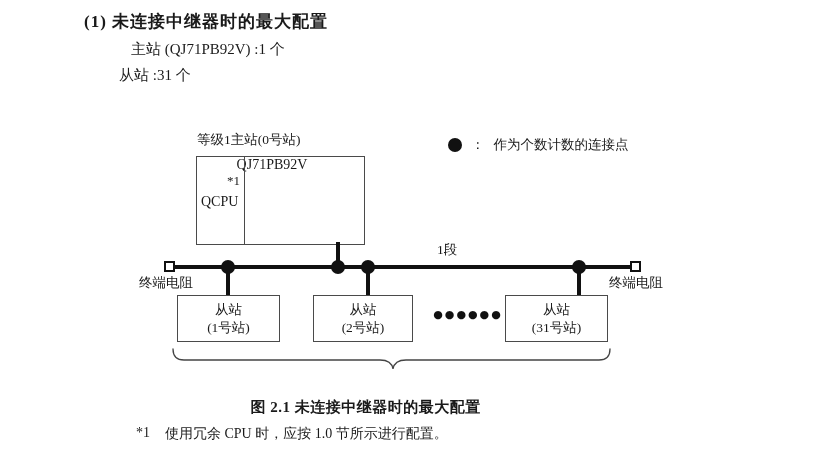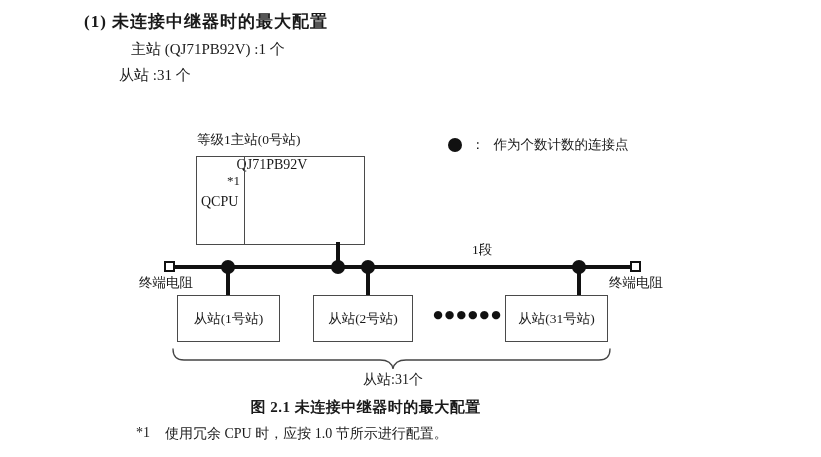--- a/index.html
+++ b/index.html
@@ -29,35 +29,35 @@
   .legend-dot{width:14px;height:14px;border-radius:50%;background:#111;margin-right:9px;flex:0 0 auto;}
   .legend-sep{margin-right:9px;}
 
   
   .bus{left:172px;top:265px;width:462px;height:4px;background:#111;}
   .term-sq{width:11px;height:11px;background:#fff;border:2px solid #111;box-sizing:border-box;z-index:2;}
   .term-left{left:164px;top:261px;}
   .term-right{left:630px;top:261px;}
   .term-label-left{left:139px;top:274px;font-size:13.5px;}
   .term-label-right{left:609px;top:274px;font-size:13.5px;}
-  .segment-label{left:437px;top:241px;font-size:13.5px;margin-left:35px;}
+  .segment-label{left:437px;top:241px;font-size:13.5px;}
   .cdot{width:14px;height:14px;border-radius:50%;background:#111;z-index:1;}
   .cdot1{left:221px;top:260px;}
   .cdot2{left:331px;top:260px;}
   .cdot3{left:361px;top:260px;}
   .cdot4{left:572px;top:260px;}
   .vline{width:4px;background:#111;}
   .drop-master{left:336px;top:242px;height:24px;}
   .drop-s1{left:226px;top:268px;height:28px;}
   .drop-s2{left:366px;top:268px;height:28px;}
   .drop-s31{left:577px;top:268px;height:28px;}
 
   
   .slave-box{top:295px;height:47px;border:1px solid #4a4a4a;box-sizing:border-box;background:#fff;
-    display:flex;align-items:center;justify-content:center;font-size:13.5px;line-height:1.3;}
+    display:flex;flex-direction:column;align-items:center;justify-content:center;font-size:13.5px;line-height:1.3;}
   .slave1{left:177px;width:103px;}
   .slave2{left:313px;width:100px;}
   .slave31{left:505px;width:103px;}
   .ellipsis{left:431px;top:308px;width:74px;text-align:center;font-size:11px;letter-spacing:2px;
     font-family:"DejaVu Sans",sans-serif;color:#111;}
 
   
   .brace-svg{left:170px;top:345px;}
   .slave-count{left:343px;top:371px;width:100px;text-align:center;font-size:14px;}
 
@@ -120,21 +120,20 @@
   </div>
   <div class="abs ellipsis">●●●●●●</div>
   <div class="abs slave-box slave31">
     <span>从站</span>
     <span>(31号站)</span>
   </div>
 
   <svg class="abs brace-svg" width="445" height="30" viewBox="0 0 445 30">
     <path d="M 3 4 C 3 11, 6 15, 14 15 L 210 15 C 218 15, 222 18, 223 24 C 224 18, 228 15, 236 15 L 429 15 C 437 15, 440 11, 440 4" fill="none" stroke="#444444" stroke-width="1.3" stroke-linecap="round"></path>
   </svg>
-  <div class="abs slave-count">从站:31个</div>
 
   <div class="abs caption">图 2.1 未连接中继器时的最大配置</div>
   <div class="abs footnote">
     <span class="fn-marker">*1</span>
     <span>使用冗余 CPU 时，应按 1.0 节所示进行配置。</span>
   </div>
 
 </div>
 
 </body></html>

